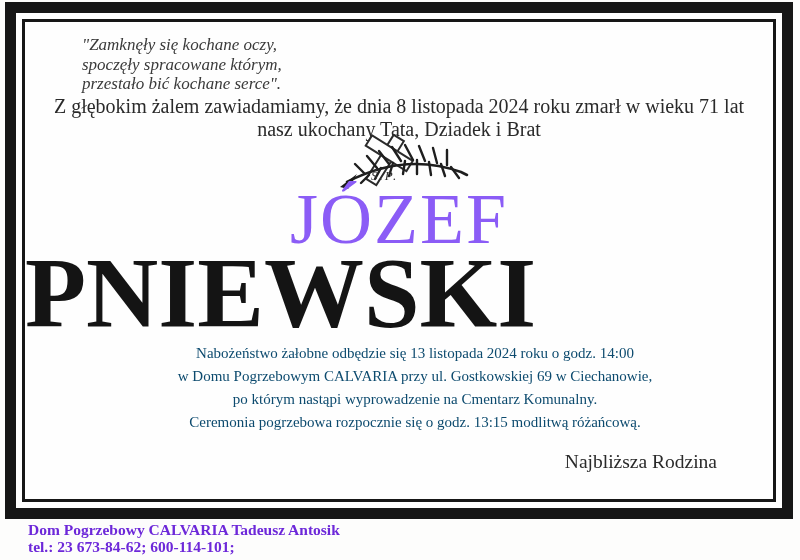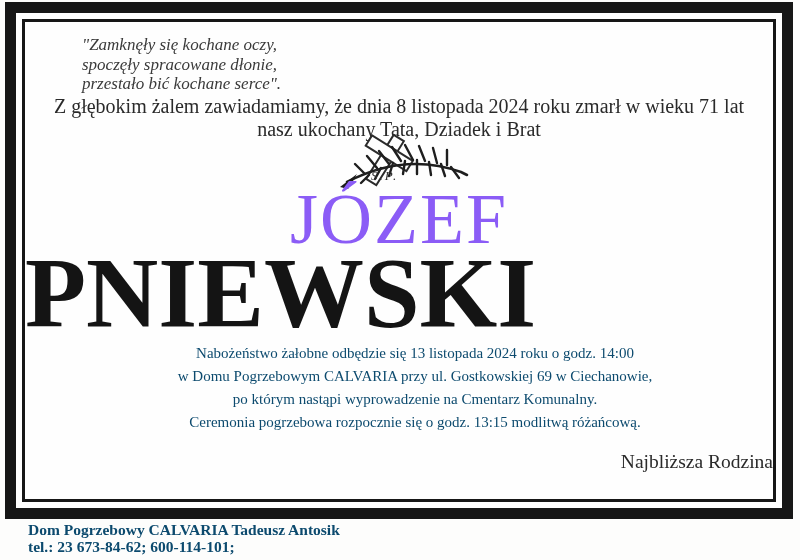--- a/index.html
+++ b/index.html
@@ -41,40 +41,40 @@
   }
   .details{
     position:absolute;left:16px;top:320px;width:100%;text-align:center;
     font-size:15px;line-height:23px;color:#0c4a6e;white-space:nowrap;
   }
   .closing{
     position:absolute;right:0;top:428px;width:100%;text-align:right;
     font-size:19.5px;line-height:23px;color:#2a2a2a;white-space:nowrap;
   }
   .closing .l1{padding-right:29px;}
-  .closing .l2{}
+  .closing .l2{padding-right:56px;}
   .footer{
     position:absolute;left:28px;top:521px;
-    font-weight:700;font-size:15.5px;line-height:17px;color:#0c4a6e;
+    font-weight:700;font-size:15.5px;line-height:17px;color:#6d28d9;
     white-space:nowrap;
   }
   .sp-label{
     font-style:italic;font-size:13px;letter-spacing:2px;fill:#333;
     font-family:"Liberation Serif","DejaVu Serif",serif;
   }
 </style>
 </head>
 <body>
 
 <div class="frame">
   <div class="frame-inner">
 
     <div class="quote">
       <span style="display:block">"Zamknęły się kochane oczy,</span>
-      <span style="display:block">spoczęły spracowane dłonie,</span>
+      <span style="display:block">spoczęły spracowane którym,</span>
       <span style="display:block">przestało bić kochane serce".</span>
     </div>
 
     <div class="announce">
       <span style="display:block">Z głębokim żalem zawiadamiamy, że dnia 8 listopada 2024 roku zmarł w wieku 71 lat</span>
       <span style="display:block">nasz ukochany Tata, Dziadek i Brat</span>
     </div>
 
     <svg class="emblem" width="140" height="60" viewBox="0 0 140 60">
 

